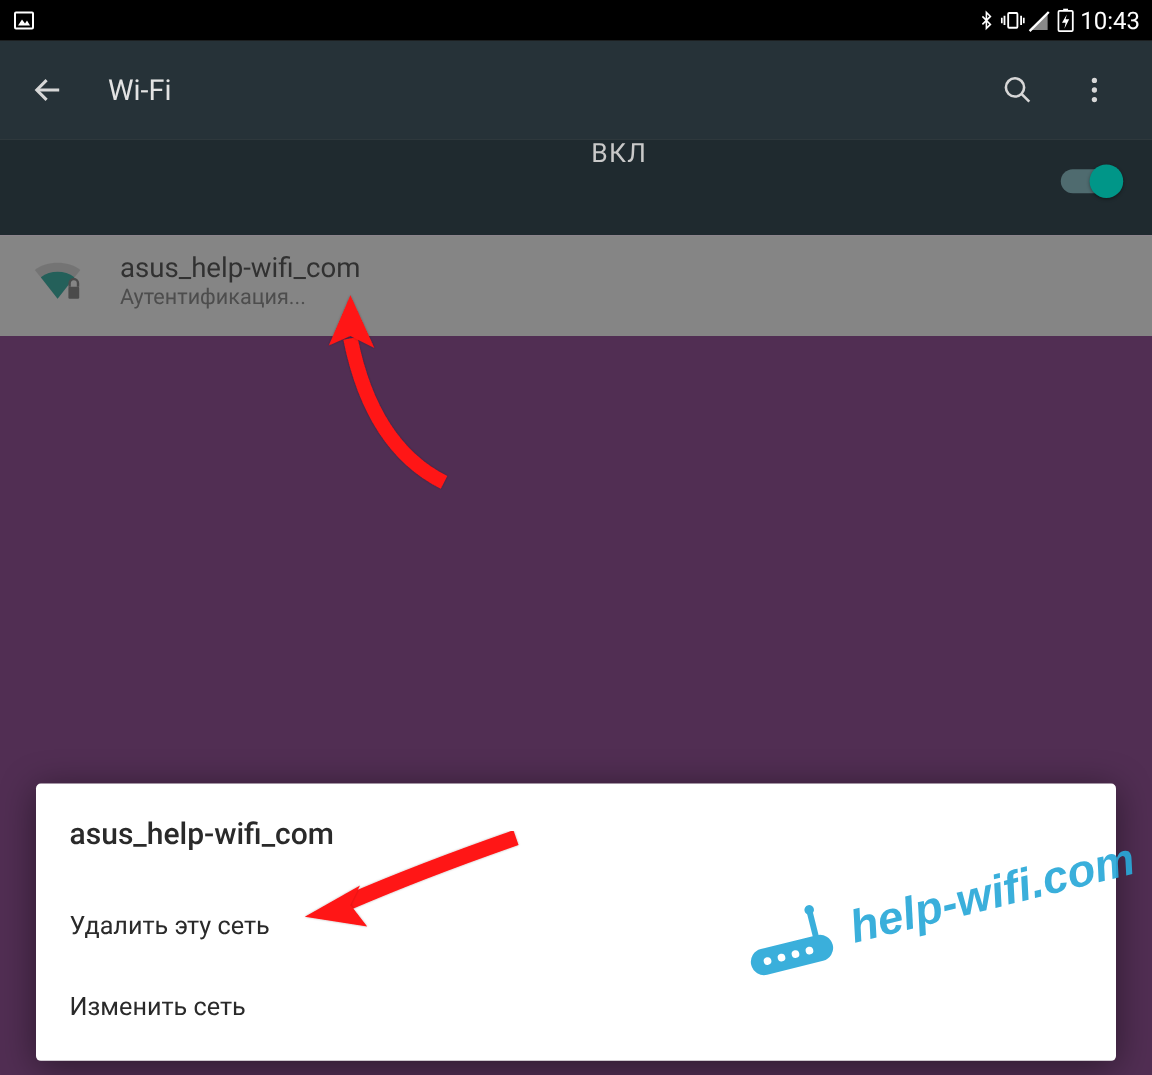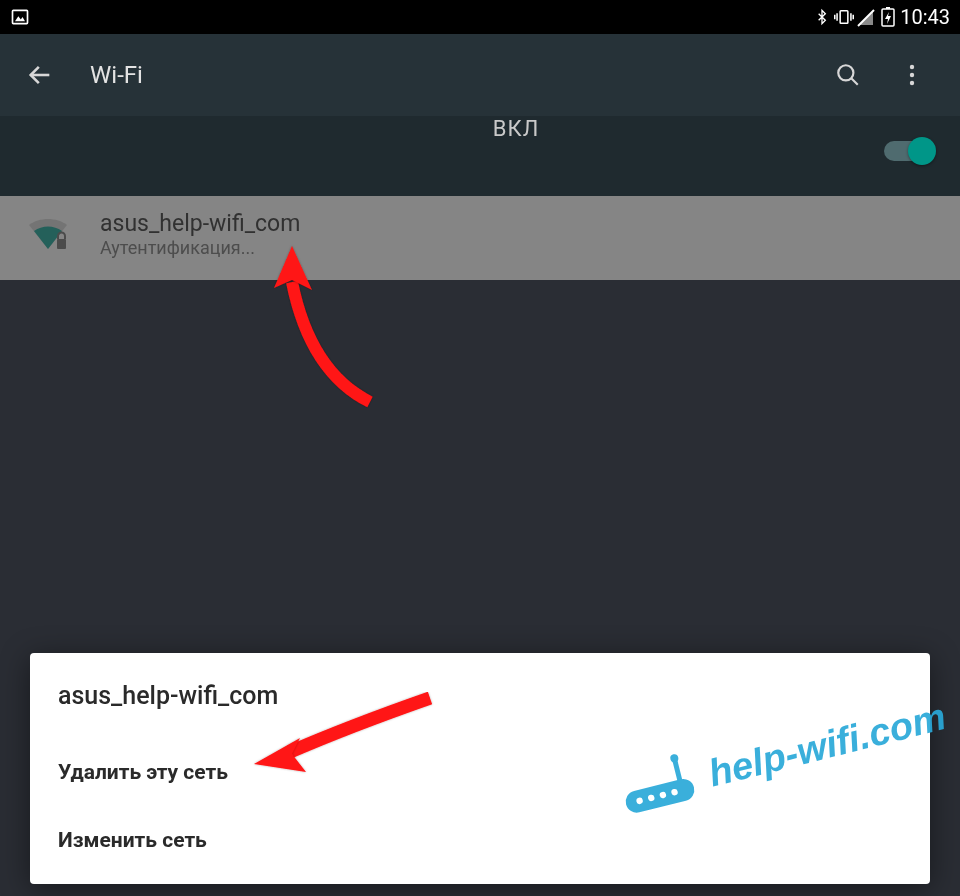--- a/index.html
+++ b/index.html
@@ -54,21 +54,21 @@
       cursor: pointer;
     }
     .switch .thumb {
       position: absolute; right: -4px; top: -4px;
       width: 28px; height: 28px;
       background: #009688; border-radius: 50%;
       box-shadow: 0 1px 3px rgba(0,0,0,0.4);
     }
     .content {
       position: relative;
-      background: #0f172a;
+      background: #701a75;
       height: calc(100% - 196px);
     }
     .dim-overlay {
       position: absolute; inset: 0;
       background: rgba(60,60,60,0.60);
       z-index: 1;
     }
     .network-row {
       display: flex;
       align-items: center;
@@ -96,21 +96,20 @@
       background: #fff;
       border-radius: 4px;
       box-shadow: 0 5px 30px rgba(0,0,0,0.45);
       padding: 28px 28px 10px 28px;
     }
     .dialog .dlg-title { font-size: 25px; color: #2a2a2a; margin-bottom: 28px; font-weight: 500; }
     .dialog .dlg-item {
       font-size: 21px; color: #2a2a2a;
       padding: 22px 0;
       cursor: pointer;
-      font-weight: bold;
     }
     .watermark {
       position: absolute; z-index: 11;
       right: 10px; bottom: 110px;
       transform: rotate(-14deg);
       display: flex; align-items: center; gap: 12px;
       opacity: 0.92;
       pointer-events: none;
     }
     .watermark .wm-text {

